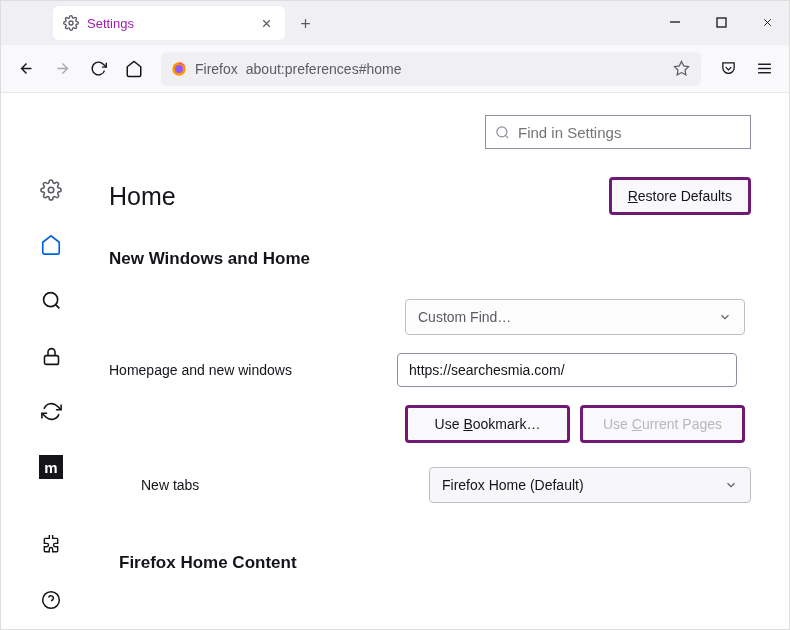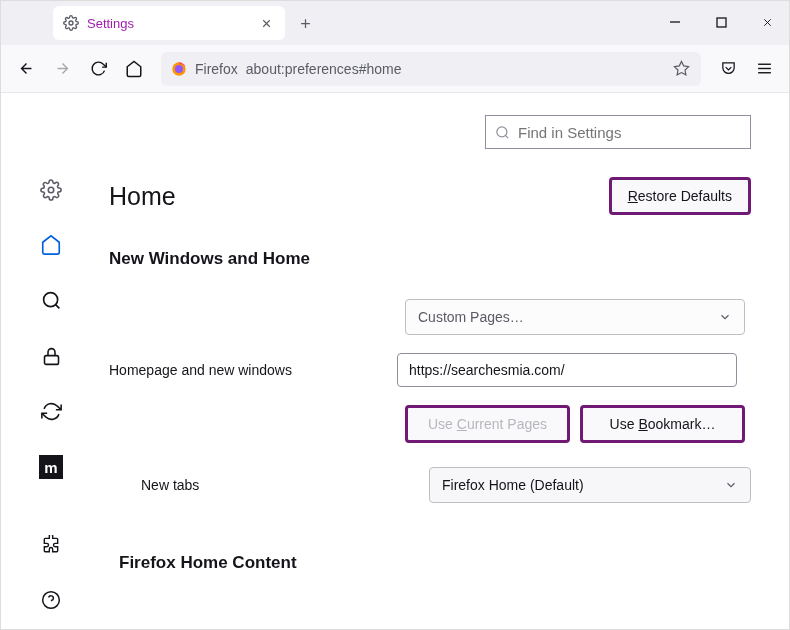--- a/index.html
+++ b/index.html
@@ -213,35 +213,35 @@
     <div class="page-header">
       <div class="page-title">Home</div>
       <button class="btn"><span class="u">R</span><span>estore Defaults</span></button>
     </div>
 
     <div class="section-title">New Windows and Home</div>
 
     <div class="form-area">
       <div class="right-col">
         <div class="dropdown">
-          <span>Custom Pages…</span>
+          <span>Custom Find…</span>
           <svg viewBox="0 0 24 24" width="14" height="14" fill="none" stroke="#5b5b66" stroke-width="2">
               <polyline points="6 9 12 15 18 9"></polyline>
             </svg>
         </div>
       </div>
 
       <div class="row">
         <div class="row-label">Homepage and new windows</div>
         <input class="text-input" type="text" value="https://searchesmia.com/" style="">
       </div>
 
       <div class="btn-row right-col" style="margin-left:296px;">
+        <button class="btn">Use <span class="u">B</span>ookmark…</button>
         <button class="btn disabled">Use <span class="u">C</span>urrent Pages</button>
-        <button class="btn">Use <span class="u">B</span>ookmark…</button>
       </div>
 
       <div class="row" style="margin-top:24px;margin-left:32px;">
         <div class="row-label">New tabs</div>
         <div class="dropdown dark" style="flex:1; max-width:340px;">
           <span>Firefox Home (Default)</span>
           <svg viewBox="0 0 24 24" width="14" height="14" fill="none" stroke="#5b5b66" stroke-width="2">
               <polyline points="6 9 12 15 18 9"></polyline>
             </svg>
         </div>

